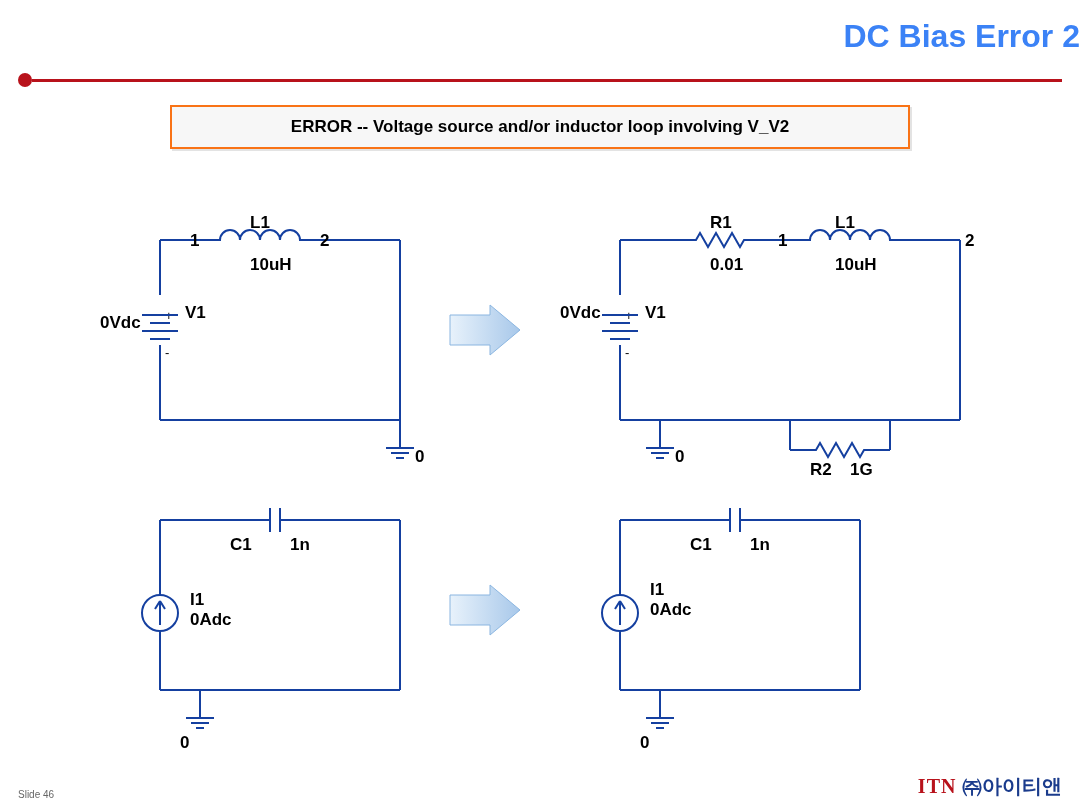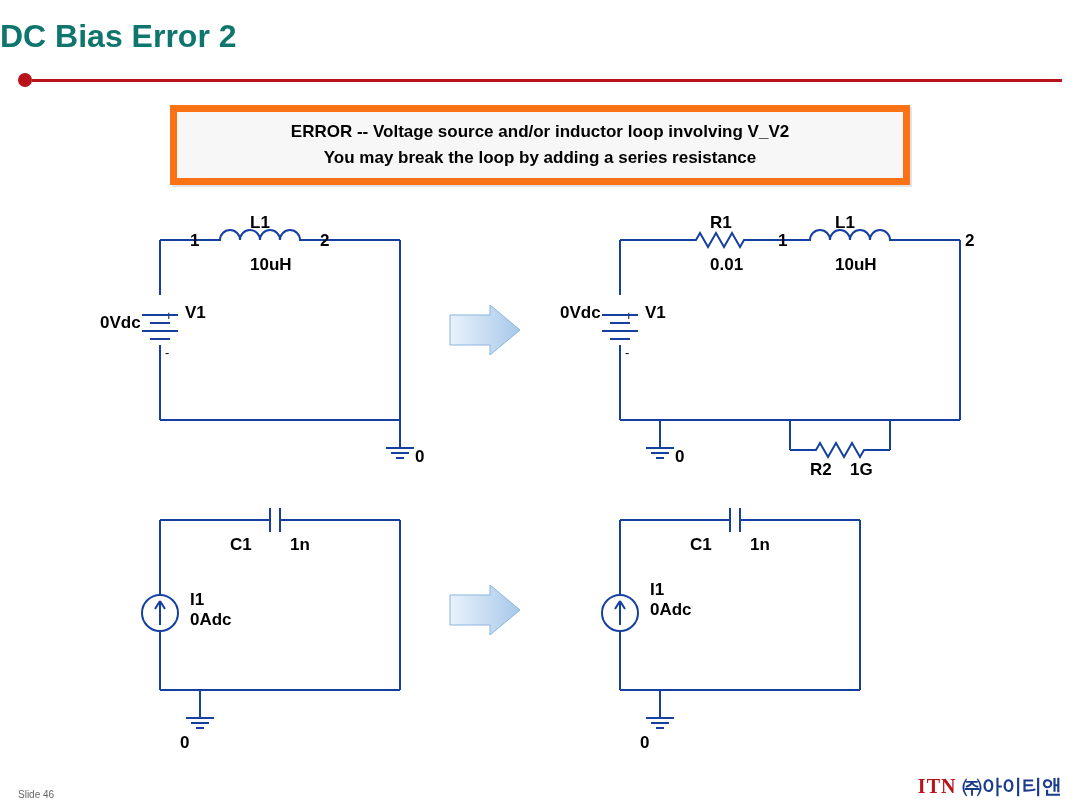--- a/index.html
+++ b/index.html
@@ -5,24 +5,24 @@
   * { box-sizing: border-box; margin: 0; padding: 0; }
   body {
     width: 1080px;
     height: 810px;
     background: #fff;
     font-family: Arial, Helvetica, sans-serif;
     position: relative;
     overflow: hidden;
   }
   .title {
-    text-align: left;
+    text-align: right;
     font-size: 32px;
     font-weight: bold;
-    color: #0f766e;
+    color: #3b82f6;
     padding: 18px 0 10px;
   }
   .hr-row {
     display: flex;
     align-items: center;
     padding: 0 18px 0 18px;
     margin-top: 8px;
   }
   .hr-dot {
     width: 14px; height: 14px;
@@ -31,21 +31,21 @@
     flex: 0 0 auto;
   }
   .hr-line {
     flex: 1 1 auto;
     height: 3px;
     background: #B8121B;
   }
   .error-box {
     margin: 18px auto 0;
     width: 740px;
-    border: 7px solid #f97316;
+    border: 2px solid #f97316;
     background: #f7f7f7;
     box-shadow: 2px 2px 0 #e3e3e3;
     padding: 10px 28px;
     text-align: center;
     font-size: 17px;
     font-weight: bold;
   }
   .error-box .l2 { margin-top: 6px; }
   .canvas {
     position: absolute;
@@ -72,21 +72,20 @@
 
 <div class="title">DC Bias Error 2</div>
 
 <div class="hr-row">
   <div class="hr-dot"></div>
   <div class="hr-line"></div>
 </div>
 
 <div class="error-box">
   <div>ERROR -- Voltage source and/or inductor loop involving V_V2</div>
-  <div class="l2">You may break the loop by adding a series resistance</div>
 </div>
 
 <div class="canvas">
 <svg width="1080" height="580" viewBox="0 0 1080 580">
   <defs>
     <g id="inductor">
       <path d="M0 0 h10 a10 10 0 0 1 20 0 a10 10 0 0 1 20 0 a10 10 0 0 1 20 0 a10 10 0 0 1 20 0 h10" stroke="#1540a0" stroke-width="2" fill="none"></path>
     </g>
     <g id="resistor">
       <path d="M0 0 h6 l4 -7 l8 14 l8 -14 l8 14 l8 -14 l8 14 l4 -7 h6" stroke="#1540a0" stroke-width="2" fill="none"></path>

